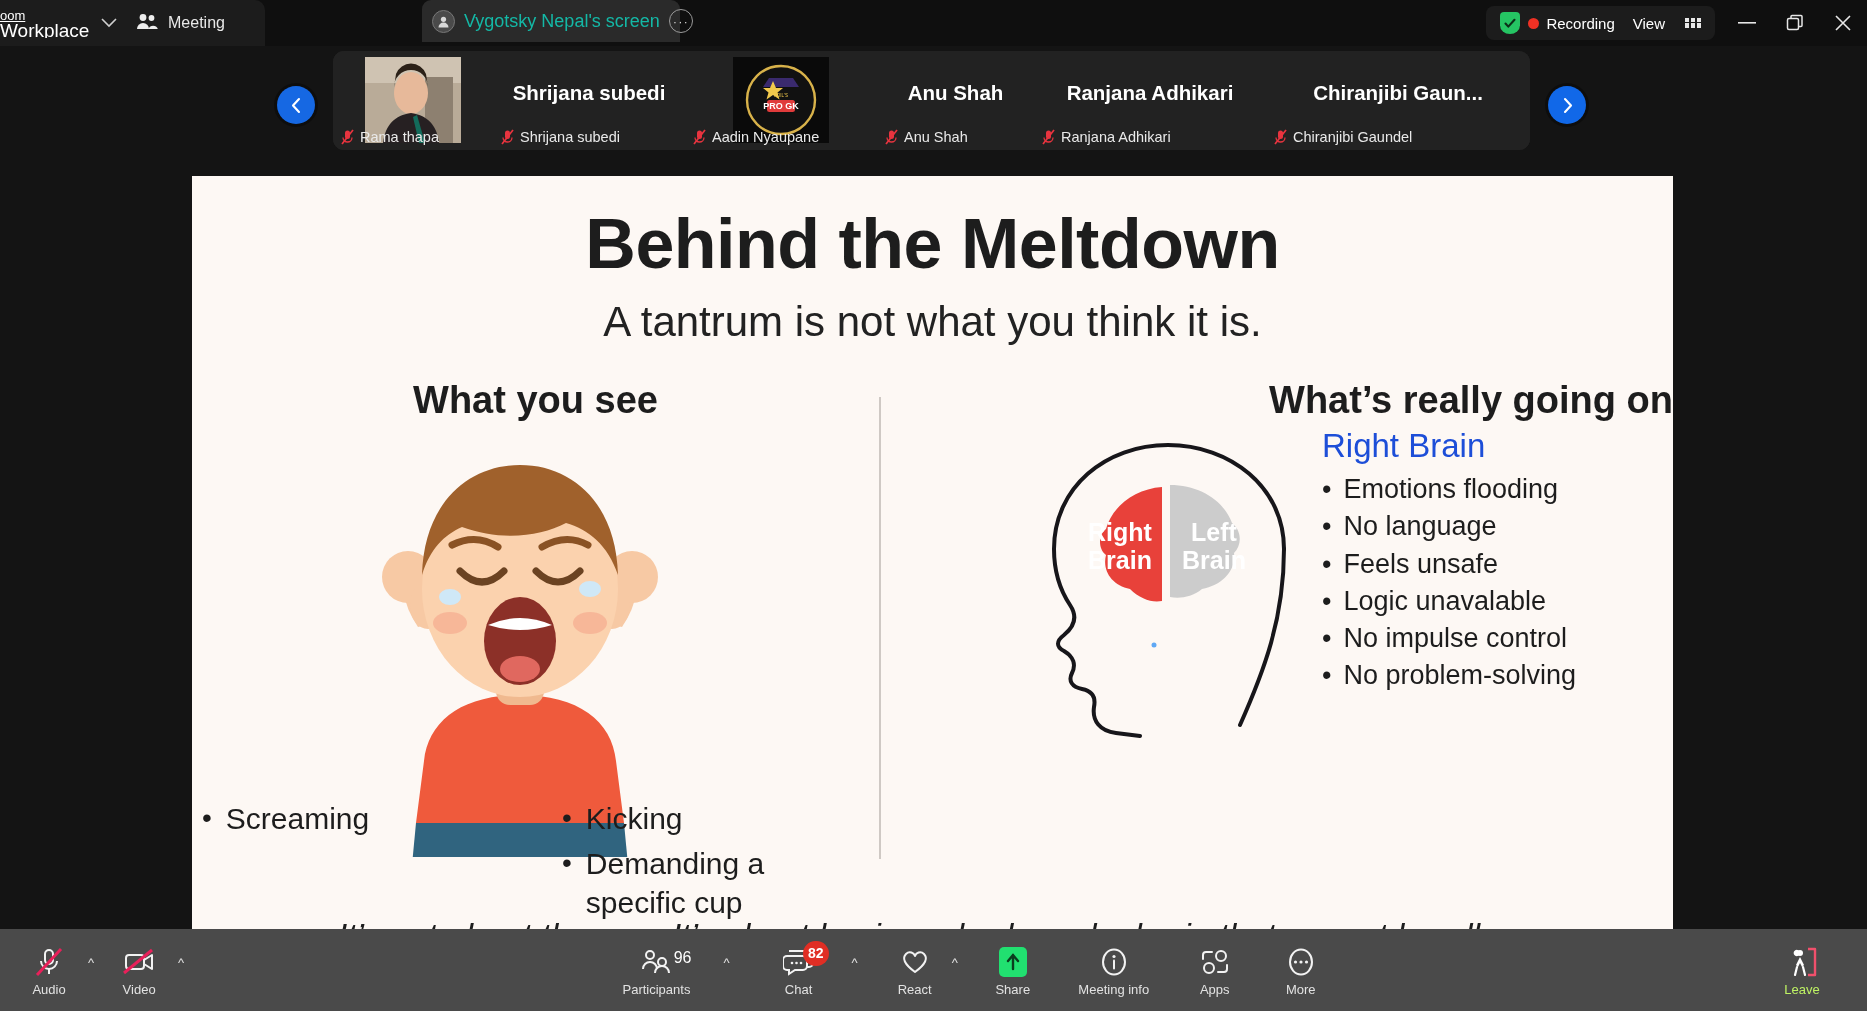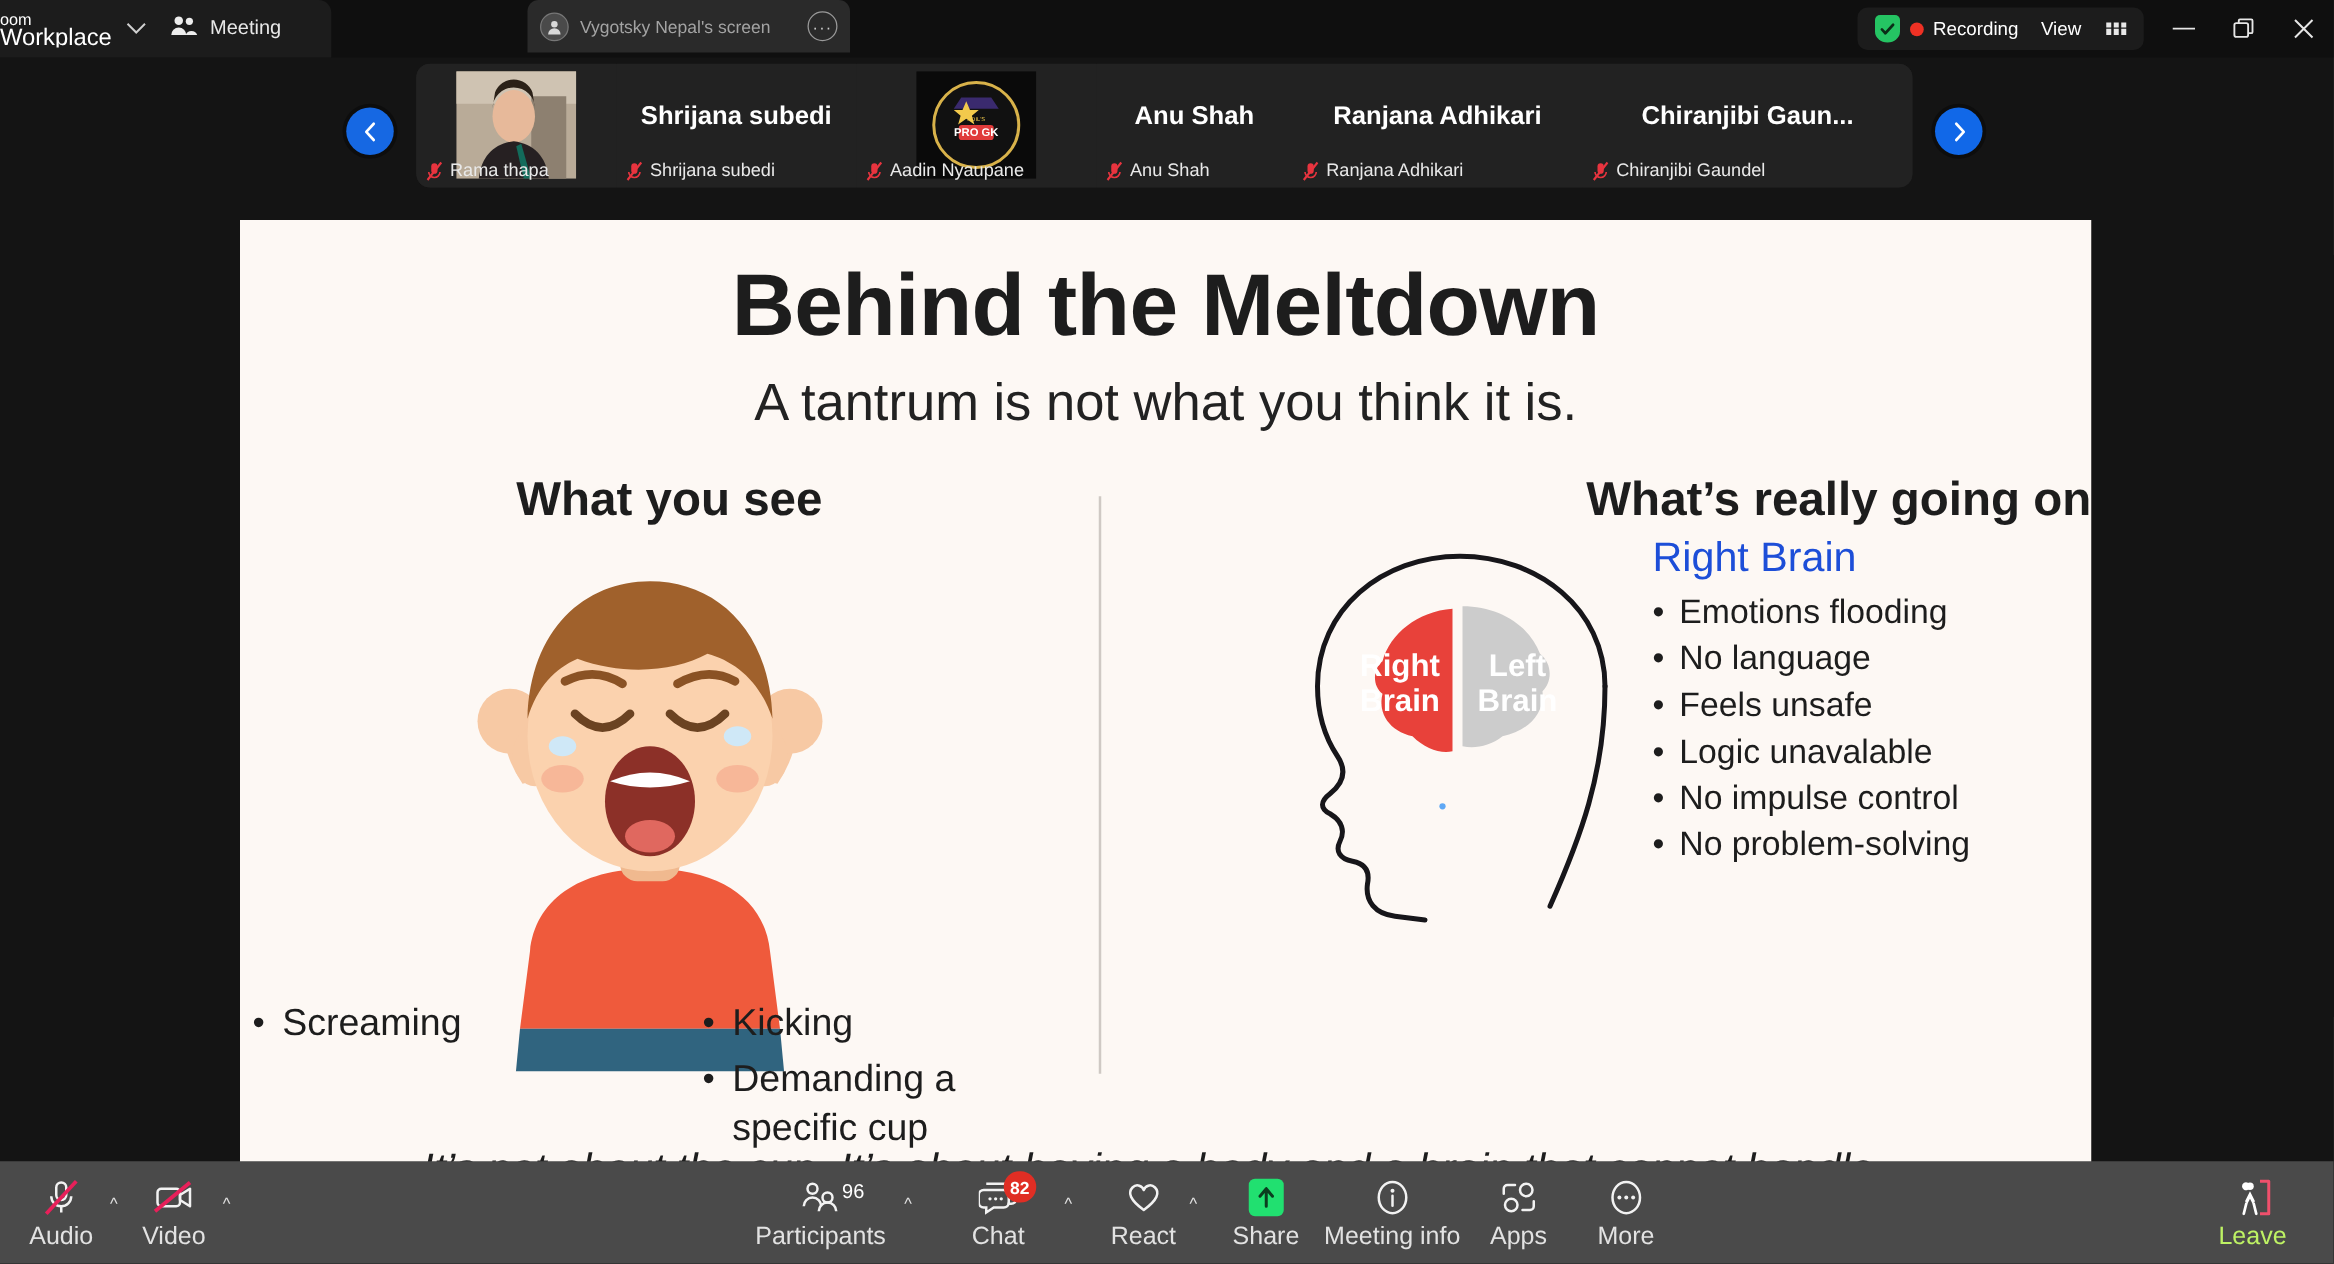--- a/index.html
+++ b/index.html
@@ -16,41 +16,41 @@
     background: #0f0f0f; display: flex; align-items: center;
   }
   .tb-left {
     display: flex; align-items: center; height: 46px;
     background: #1c1c1c; border-radius: 0 10px 0 0; padding-right: 14px;
   }
   .brand {
     color: #ffffff; font-size: 15px; line-height: 15px; font-weight: 400;
     padding-left: 0px; width: 92px; overflow: hidden;
   }
-  .brand .b1 { font-size: 13px; display:block; }
+  .brand .b1 { font-size: 13px; display:block;text-decoration:underline; }
   .brand .b2 { font-size: 19px; display:block; font-weight:400; }
   .chev-btn {
     width: 34px; height: 46px; display: flex; align-items: center; justify-content: center;
     color: #cfcfcf;
   }
   .tab-meeting {
     display: flex; align-items: center; gap: 10px; height: 46px;
     padding: 0 26px 0 10px; color: #e8e8e8; font-size: 16px;
   }
   .tab-screen {
     position: absolute; left: 422px; top: 0; width: 258px; height: 42px;
     background: #2a2a2a; border-radius: 9px 9px 0 0;
     display: flex; align-items: center; gap: 9px; padding: 0 10px;
   }
   .tab-screen .avatar-mini {
     width: 23px; height: 23px; border-radius: 50%;
     background: #4a4a4a; display: flex; align-items: center; justify-content: center;
     border: 1px solid #777; flex: 0 0 auto;
   }
-  .tab-screen .tt { color: #a3a3a3; font-size: 14px; white-space: nowrap; }
+  .tab-screen .tt { color: #14b8a6; font-size: 18px; white-space: nowrap; }
   .tab-screen .dots {
     width: 24px; height: 24px; border-radius: 50%; border: 1px solid #9a9a9a;
     color: #cfcfcf; display: flex; align-items: center; justify-content: center;
     font-size: 13px; margin-left: auto; flex: 0 0 auto; letter-spacing: 1px;
   }
 
   .tb-right {
     position: absolute; right: 0; top: 0; height: 46px;
     display: flex; align-items: center;
   }
@@ -138,21 +138,21 @@
   
   .toolbar {
     position: absolute; left: 0; bottom: 0; width: 1867px; height: 82px;
     background: #4a4a4a; display: flex; align-items: center;
   }
   .tbtn {
     display: flex; flex-direction: column; align-items: center; justify-content: center;
     width: 86px; height: 82px; color: #e9e9e9; gap: 4px; position: relative;
   }
   .tbtn .ic { height: 34px; display: flex; align-items: center; justify-content: center; position: relative; }
-  .tbtn .lbl { font-size: 20px; color: #e2e2e2; line-height: 1; }
+  .tbtn .lbl { font-size: 13px; color: #e2e2e2; line-height: 1; }
   .caret { color: #e0e0e0; font-size: 13px; align-self: center; margin: 0 2px 16px -4px; }
   .badge {
     position: absolute; top: -4px; right: -14px; min-width: 25px; height: 25px;
     background: #e02e24; color: #fff; border-radius: 13px; font-size: 14px; font-weight: 700;
     display: flex; align-items: center; justify-content: center; padding: 0 5px;
   }
   .pcount { position: absolute; top: 4px; right: -20px; color: #ffffff; font-size: 16px; }
   .tspacer { flex: 1 1 auto; }
   .share-sq { width: 28px; height: 30px; background: #21e070; border-radius: 5px; display:flex; align-items:center; justify-content:center;}
   .leave { margin-right: 22px; }

